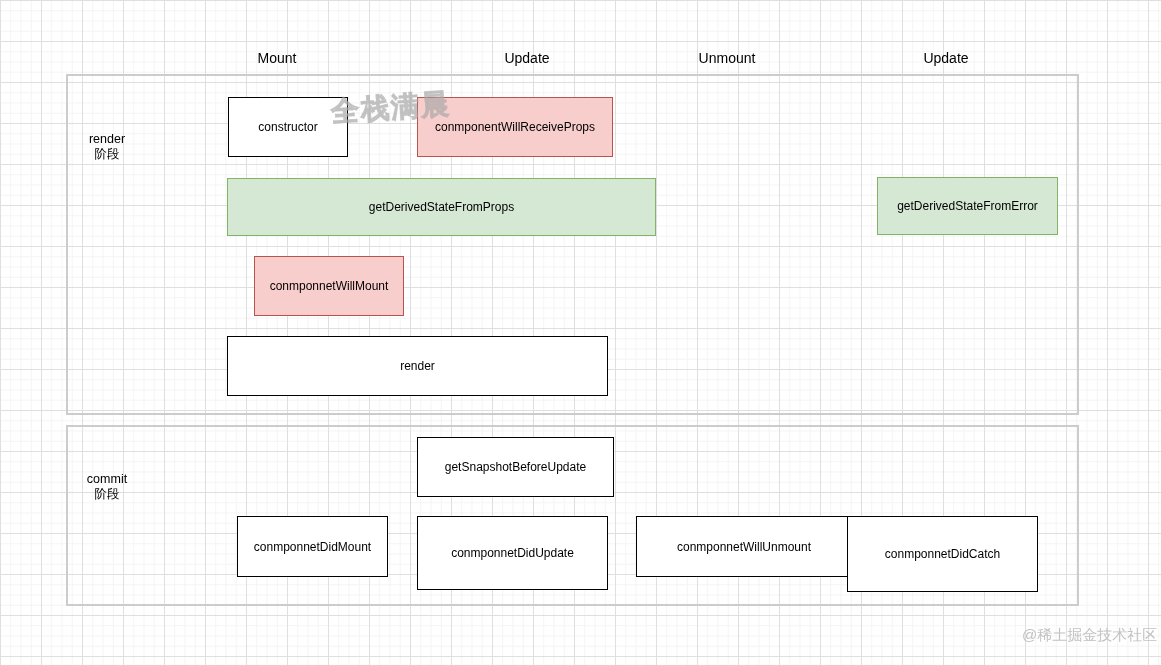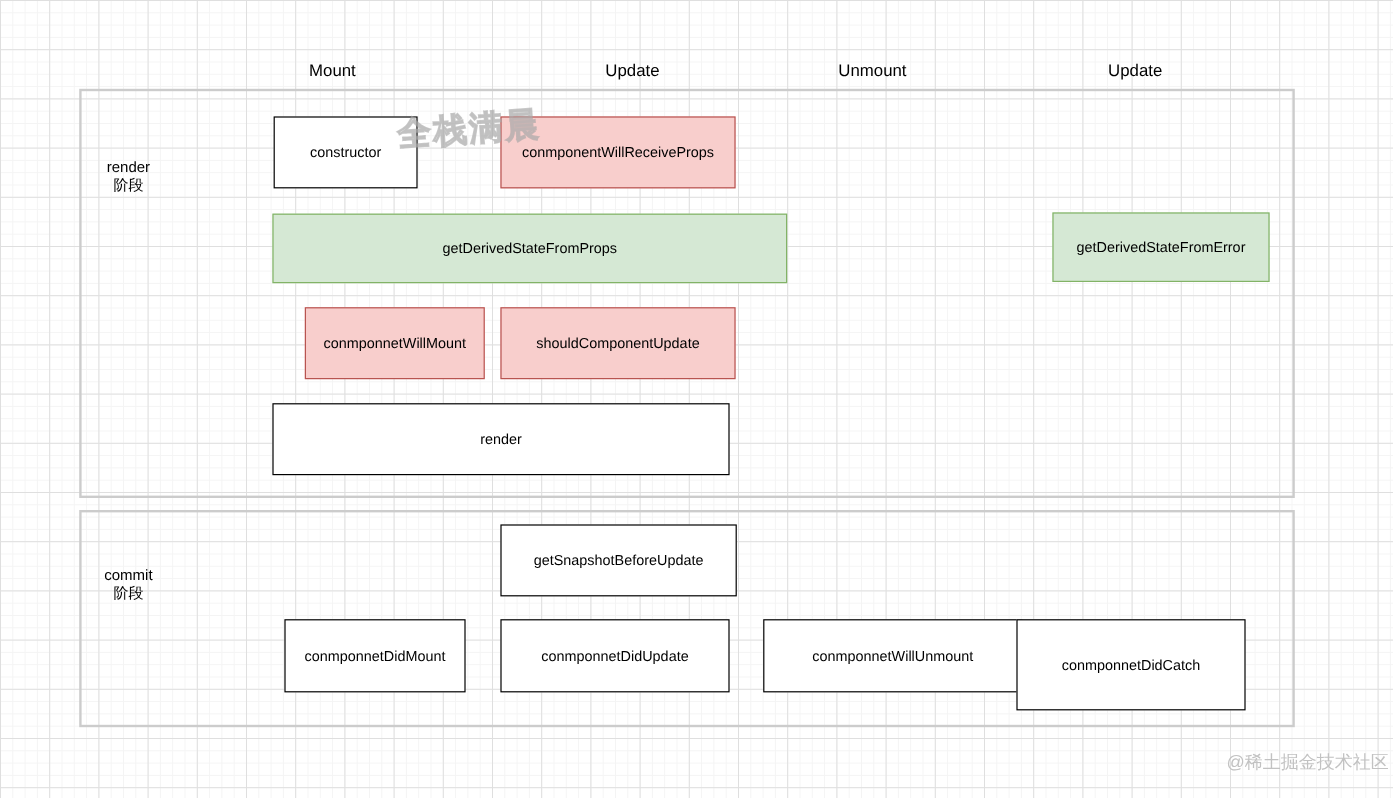--- a/index.html
+++ b/index.html
@@ -105,25 +105,24 @@
   <div class="phase-label" style="left:57px; top:472px;">
     <div>commit</div>
     <div>阶段</div>
   </div>
 
   <div class="box" style="left:228px; top:97px; width:120px; height:60px;">constructor</div>
   <div class="box pink" style="left:417px; top:97px; width:196px; height:60px;">conmponentWillReceiveProps</div>
   <div class="box green" style="left:227px; top:178px; width:429px; height:58px;">getDerivedStateFromProps</div>
   <div class="box green" style="left:877px; top:177px; width:181px; height:58px;">getDerivedStateFromError</div>
   <div class="box pink" style="left:227px; top:256px; width:150px; height:60px;margin-left:27px;">conmponnetWillMount</div>
-  <div class="box pink" style="left:417px; top:256px; width:196px; height:60px;">shouldComponentUpdate</div>
   <div class="box" style="left:227px; top:336px; width:381px; height:60px;">render</div>
 
   <div class="box" style="left:417px; top:437px; width:197px; height:60px;">getSnapshotBeforeUpdate</div>
   <div class="box" style="left:237px; top:516px; width:151px; height:61px;">conmponnetDidMount</div>
-  <div class="box" style="left:417px; top:516px; width:191px; height:61px;">conmponnetDidUpdate</div>
+  <div class="box" style="left:417px; top:516px; width:191px; height:74px;">conmponnetDidUpdate</div>
   <div class="box" style="left:636px; top:516px; width:216px; height:61px;">conmponnetWillUnmount</div>
   <div class="box" style="left:847px; top:516px; width:191px; height:76px;">conmponnetDidCatch</div>
 
   <div class="watermark-center">全栈满晨</div>
   <div class="watermark-corner">@稀土掘金技术社区</div>
 
 </div>
 
 </body></html>

